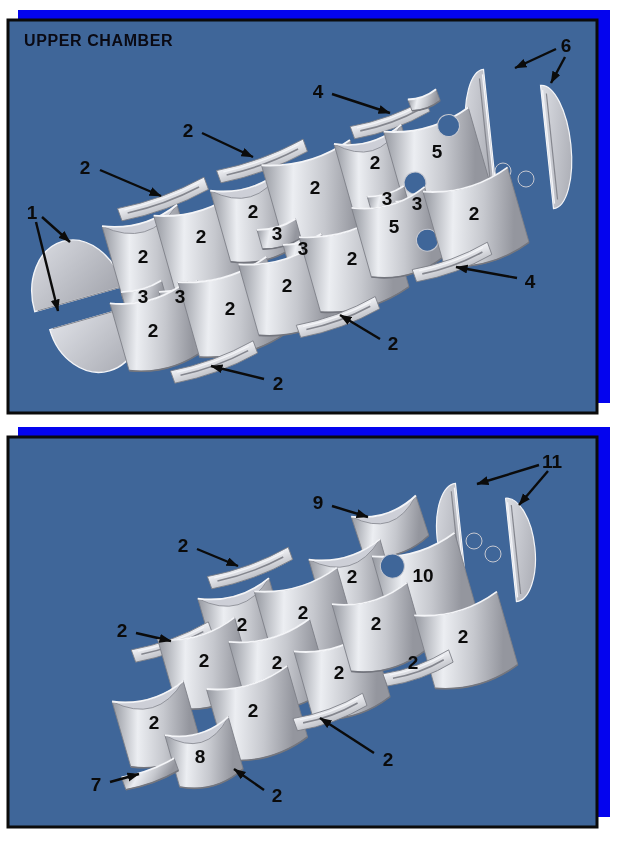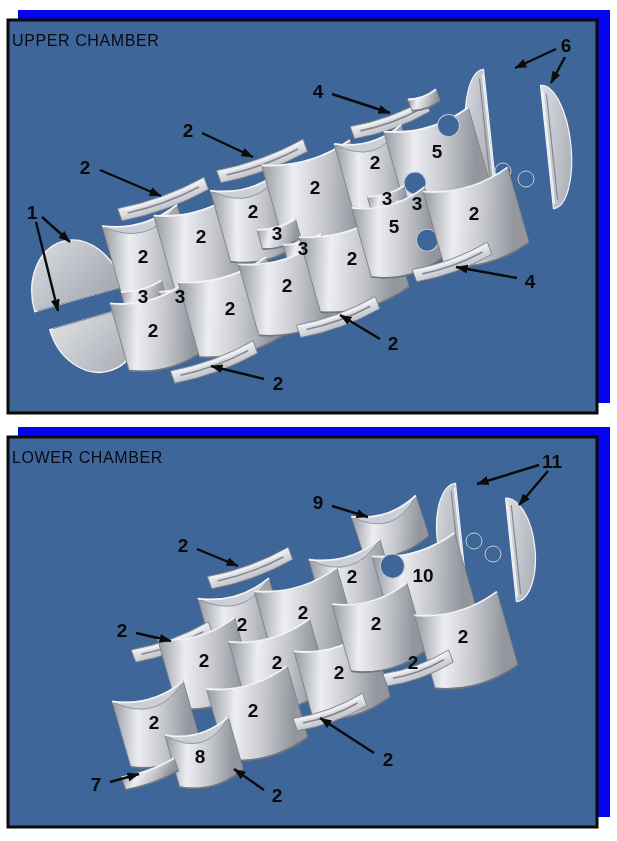--- a/index.html
+++ b/index.html
@@ -1,19 +1,19 @@
 <!DOCTYPE html>
 <html><head>
 <meta charset="utf-8">
 <style>
   html,body{margin:0;padding:0;background:#ffffff;}
   .page{position:relative;width:617px;height:841px;background:#ffffff;overflow:hidden;
         font-family:"Liberation Sans",sans-serif;}
   #scene{position:absolute;left:0;top:0;}
-  .panel-title{position:absolute;left:12px;font-size:16px;font-weight:normal;
+  .panel-title{position:absolute;left:24px;font-size:16px;font-weight:bold;
         letter-spacing:.6px;color:#0a0a14;user-select:none;}
   #title-0{top:32px;}
   #title-1{top:449px;}
 </style>
 </head>
 <body>
 
 <div class="page">
   <svg id="scene" width="617" height="841" viewBox="0 0 617 841">
       <defs>
@@ -375,14 +375,13 @@
       <text x="463" y="643" text-anchor="middle" fill="#0b0b0b" font-family="&quot;Liberation Sans&quot;, sans-serif" font-size="19" font-weight="bold">2</text>
       <text x="413" y="669" text-anchor="middle" fill="#0b0b0b" font-family="&quot;Liberation Sans&quot;, sans-serif" font-size="19" font-weight="bold">2</text>
       <text x="154" y="729" text-anchor="middle" fill="#0b0b0b" font-family="&quot;Liberation Sans&quot;, sans-serif" font-size="19" font-weight="bold">2</text>
       <text x="253" y="717" text-anchor="middle" fill="#0b0b0b" font-family="&quot;Liberation Sans&quot;, sans-serif" font-size="19" font-weight="bold">2</text>
       <text x="200" y="763" text-anchor="middle" fill="#0b0b0b" font-family="&quot;Liberation Sans&quot;, sans-serif" font-size="19" font-weight="bold">8</text>
       <text x="96" y="791" text-anchor="middle" fill="#0b0b0b" font-family="&quot;Liberation Sans&quot;, sans-serif" font-size="19" font-weight="bold">7</text>
       <text x="277" y="802" text-anchor="middle" fill="#0b0b0b" font-family="&quot;Liberation Sans&quot;, sans-serif" font-size="19" font-weight="bold">2</text>
       <text x="388" y="766" text-anchor="middle" fill="#0b0b0b" font-family="&quot;Liberation Sans&quot;, sans-serif" font-size="19" font-weight="bold">2</text>
     </svg>
   <div class="panel-title" id="title-0">UPPER CHAMBER</div>
-  <div class="panel-title" id="title-1">LOWER CHAMBER</div>
 </div>
 
 </body></html>

